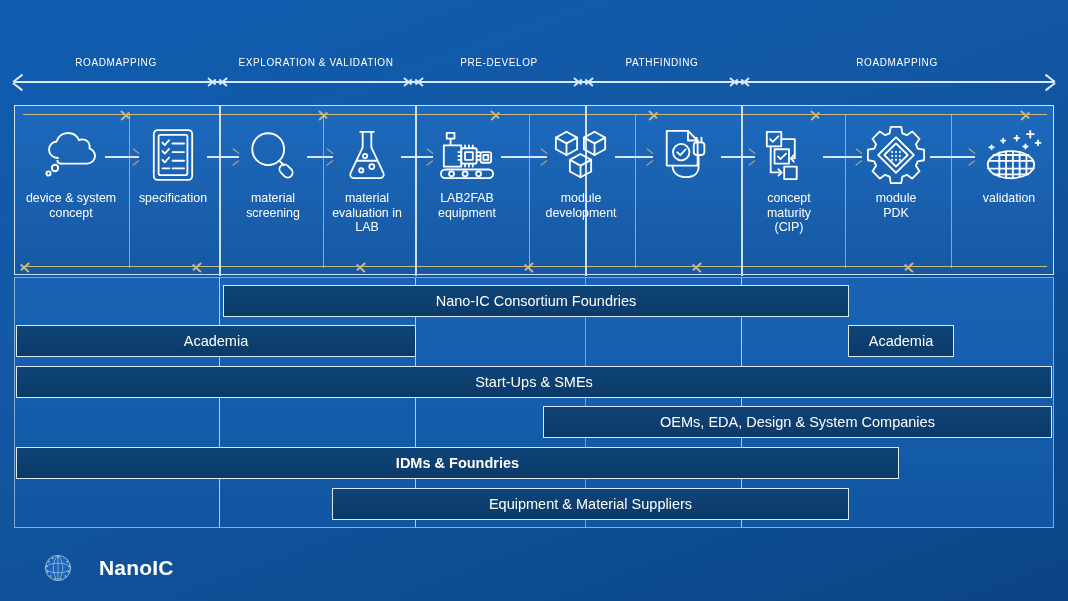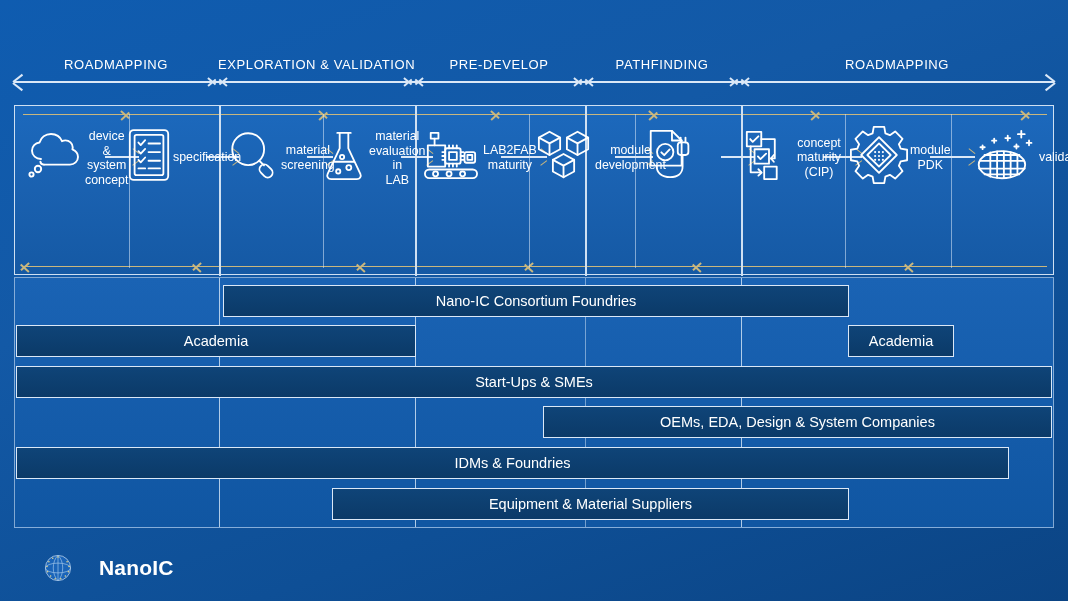--- a/index.html
+++ b/index.html
@@ -9,21 +9,21 @@
     background:#0f56a4;
   }
   #canvas{
     position:relative;width:1068px;height:601px;
     background:linear-gradient(160deg,#0f5cb0 0%,#1359a6 35%,#0e4f96 70%,#0b4484 100%);
   }
 
   
   .phase-label{
     position:absolute;top:57px;
-    color:#ffffff;font-size:13px;letter-spacing:.6px;
+    color:#ffffff;font-size:10px;letter-spacing:.6px;
     text-align:center;white-space:nowrap;font-weight:400;
   }
   .hdr-track{
     position:absolute;left:14px;top:81px;width:1040px;height:2px;
     background:#dbe8f7;
   }
   .hdr-cap-left{
     position:absolute;left:13px;top:73px;width:14px;height:18px;
   }
   .hdr-cap-left:before,.hdr-cap-left:after{
@@ -77,21 +77,21 @@
   }
   .chev{position:absolute;width:12px;height:18px;}
   .chev:before,.chev:after{content:"";position:absolute;width:11px;height:1.6px;background:#c9b77e;}
   .chev.r:before{top:4px;left:0;transform:rotate(42deg);transform-origin:0 50%;}
   .chev.r:after{top:13px;left:0;transform:rotate(-42deg);transform-origin:0 50%;}
   .chev.l:before{top:4px;right:0;transform:rotate(-42deg);transform-origin:100% 50%;}
   .chev.l:after{top:13px;right:0;transform:rotate(42deg);transform-origin:100% 50%;}
 
   .step{
     position:absolute;top:18px;width:96px;
-    display:flex;flex-direction:row;align-items:center;
+    display:flex;flex-direction:column;align-items:center;
   }
   .step .ico{height:62px;display:flex;align-items:center;justify-content:center;}
   .step .ico svg{display:block;}
   .step .cap{
     margin-top:5px;color:#ffffff;font-size:12.4px;line-height:14.6px;
     text-align:center;white-space:pre-line;
   }
   .step-arrow{
     position:absolute;top:46px;height:10px;
   }
@@ -295,21 +295,21 @@
     <path stroke="#ffffff" fill="none" stroke-width="1.9" stroke-linecap="round" stroke-linejoin="round" d="M31 22v-3M35 22v-3M39 22v-3M31 38v3M35 38v3M39 38v3M27 26h-3M27 30h-3M27 34h-3M43 26h3M43 30h3M43 34h3"></path>
     <rect stroke="#ffffff" fill="none" stroke-width="1.9" stroke-linecap="round" stroke-linejoin="round" x="47" y="26" width="11" height="11" rx="2"></rect>
     <rect stroke="#ffffff" fill="none" stroke-width="1.9" stroke-linecap="round" stroke-linejoin="round" x="50" y="29" width="5" height="5"></rect>
     <rect stroke="#ffffff" fill="none" stroke-width="1.9" stroke-linecap="round" stroke-linejoin="round" x="6" y="44" width="54" height="9" rx="4.5"></rect>
     <circle stroke="#ffffff" fill="none" stroke-width="1.9" stroke-linecap="round" stroke-linejoin="round" cx="17" cy="48.5" r="2.6"></circle>
               <circle stroke="#ffffff" fill="none" stroke-width="1.9" stroke-linecap="round" stroke-linejoin="round" cx="31" cy="48.5" r="2.6"></circle>
     <circle stroke="#ffffff" fill="none" stroke-width="1.9" stroke-linecap="round" stroke-linejoin="round" cx="45" cy="48.5" r="2.6"></circle>
             </svg>
           </div>
           <div class="cap">LAB2FAB
-maturity</div>
+equipment</div>
         </div>
         <div class="step" style="left: 518px;">
           <div class="ico">
             <svg viewBox="0 0 64 60" width="62" height="58">
     <path stroke="#ffffff" fill="none" stroke-width="1.9" stroke-linecap="round" stroke-linejoin="round" d="M17 6l11 6v12l-11 6-11-6V12z"></path>
               <path stroke="#ffffff" fill="none" stroke-width="1.9" stroke-linecap="round" stroke-linejoin="round" d="M6 12l11 6 11-6M17 18v12"></path>
     <path stroke="#ffffff" fill="none" stroke-width="1.9" stroke-linecap="round" stroke-linejoin="round" d="M46 6l11 6v12l-11 6-11-6V12z"></path>
               <path stroke="#ffffff" fill="none" stroke-width="1.9" stroke-linecap="round" stroke-linejoin="round" d="M35 12l11 6 11-6M46 18v12"></path>
     <path stroke="#ffffff" fill="none" stroke-width="1.9" stroke-linecap="round" stroke-linejoin="round" d="M31.5 29l11 6v12l-11 6-11-6V35z"></path>
               <path stroke="#ffffff" fill="none" stroke-width="1.9" stroke-linecap="round" stroke-linejoin="round" d="M20.5 35l11 6 11-6M31.5 41v12"></path>
@@ -399,21 +399,21 @@
         <div class="s-div" style="left: 570px;"></div>
         <div class="s-div major" style="left: 726px;"></div>
       </div>
   </div>
   <div id="stake-bars">
       <div class="bar" style="left: 223px; width: 626px; top: 285px;">Nano-IC Consortium Foundries</div>
       <div class="bar" style="left: 16px; width: 400px; top: 325px;">Academia</div>
       <div class="bar" style="left: 848px; width: 106px; top: 325px;">Academia</div>
       <div class="bar" style="left: 16px; width: 1036px; top: 366px;">Start-Ups &amp; SMEs</div>
       <div class="bar" style="left: 543px; width: 509px; top: 406px;">OEMs, EDA, Design &amp; System Companies</div>
-      <div class="bar" style="left: 16px; width: 993px; top: 447px;">IDMs &amp; Foundries</div>
+      <div class="bar" style="left: 16px; width: 883px; top: 447px; font-weight: bold;">IDMs &amp; Foundries</div>
       <div class="bar" style="left: 332px; width: 517px; top: 488px;">Equipment &amp; Material Suppliers</div>
     </div>
 
   <div id="logo">
     <span class="mark">
       <svg viewBox="0 0 40 40" width="28" height="28">
         <circle cx="20" cy="20" r="18" fill="#1a64b8" stroke="#cfe0f2" stroke-width="1"></circle>
         <ellipse cx="20" cy="20" rx="18" ry="7" fill="none" stroke="#9fc4e8" stroke-width="1"></ellipse>
         <path d="M20 2 C11 10 11 30 20 38 C29 30 29 10 20 2Z" fill="none" stroke="#9fc4e8" stroke-width="1"></path>
         <path d="M20 2 L20 38" stroke="#9fc4e8" stroke-width="1"></path>

